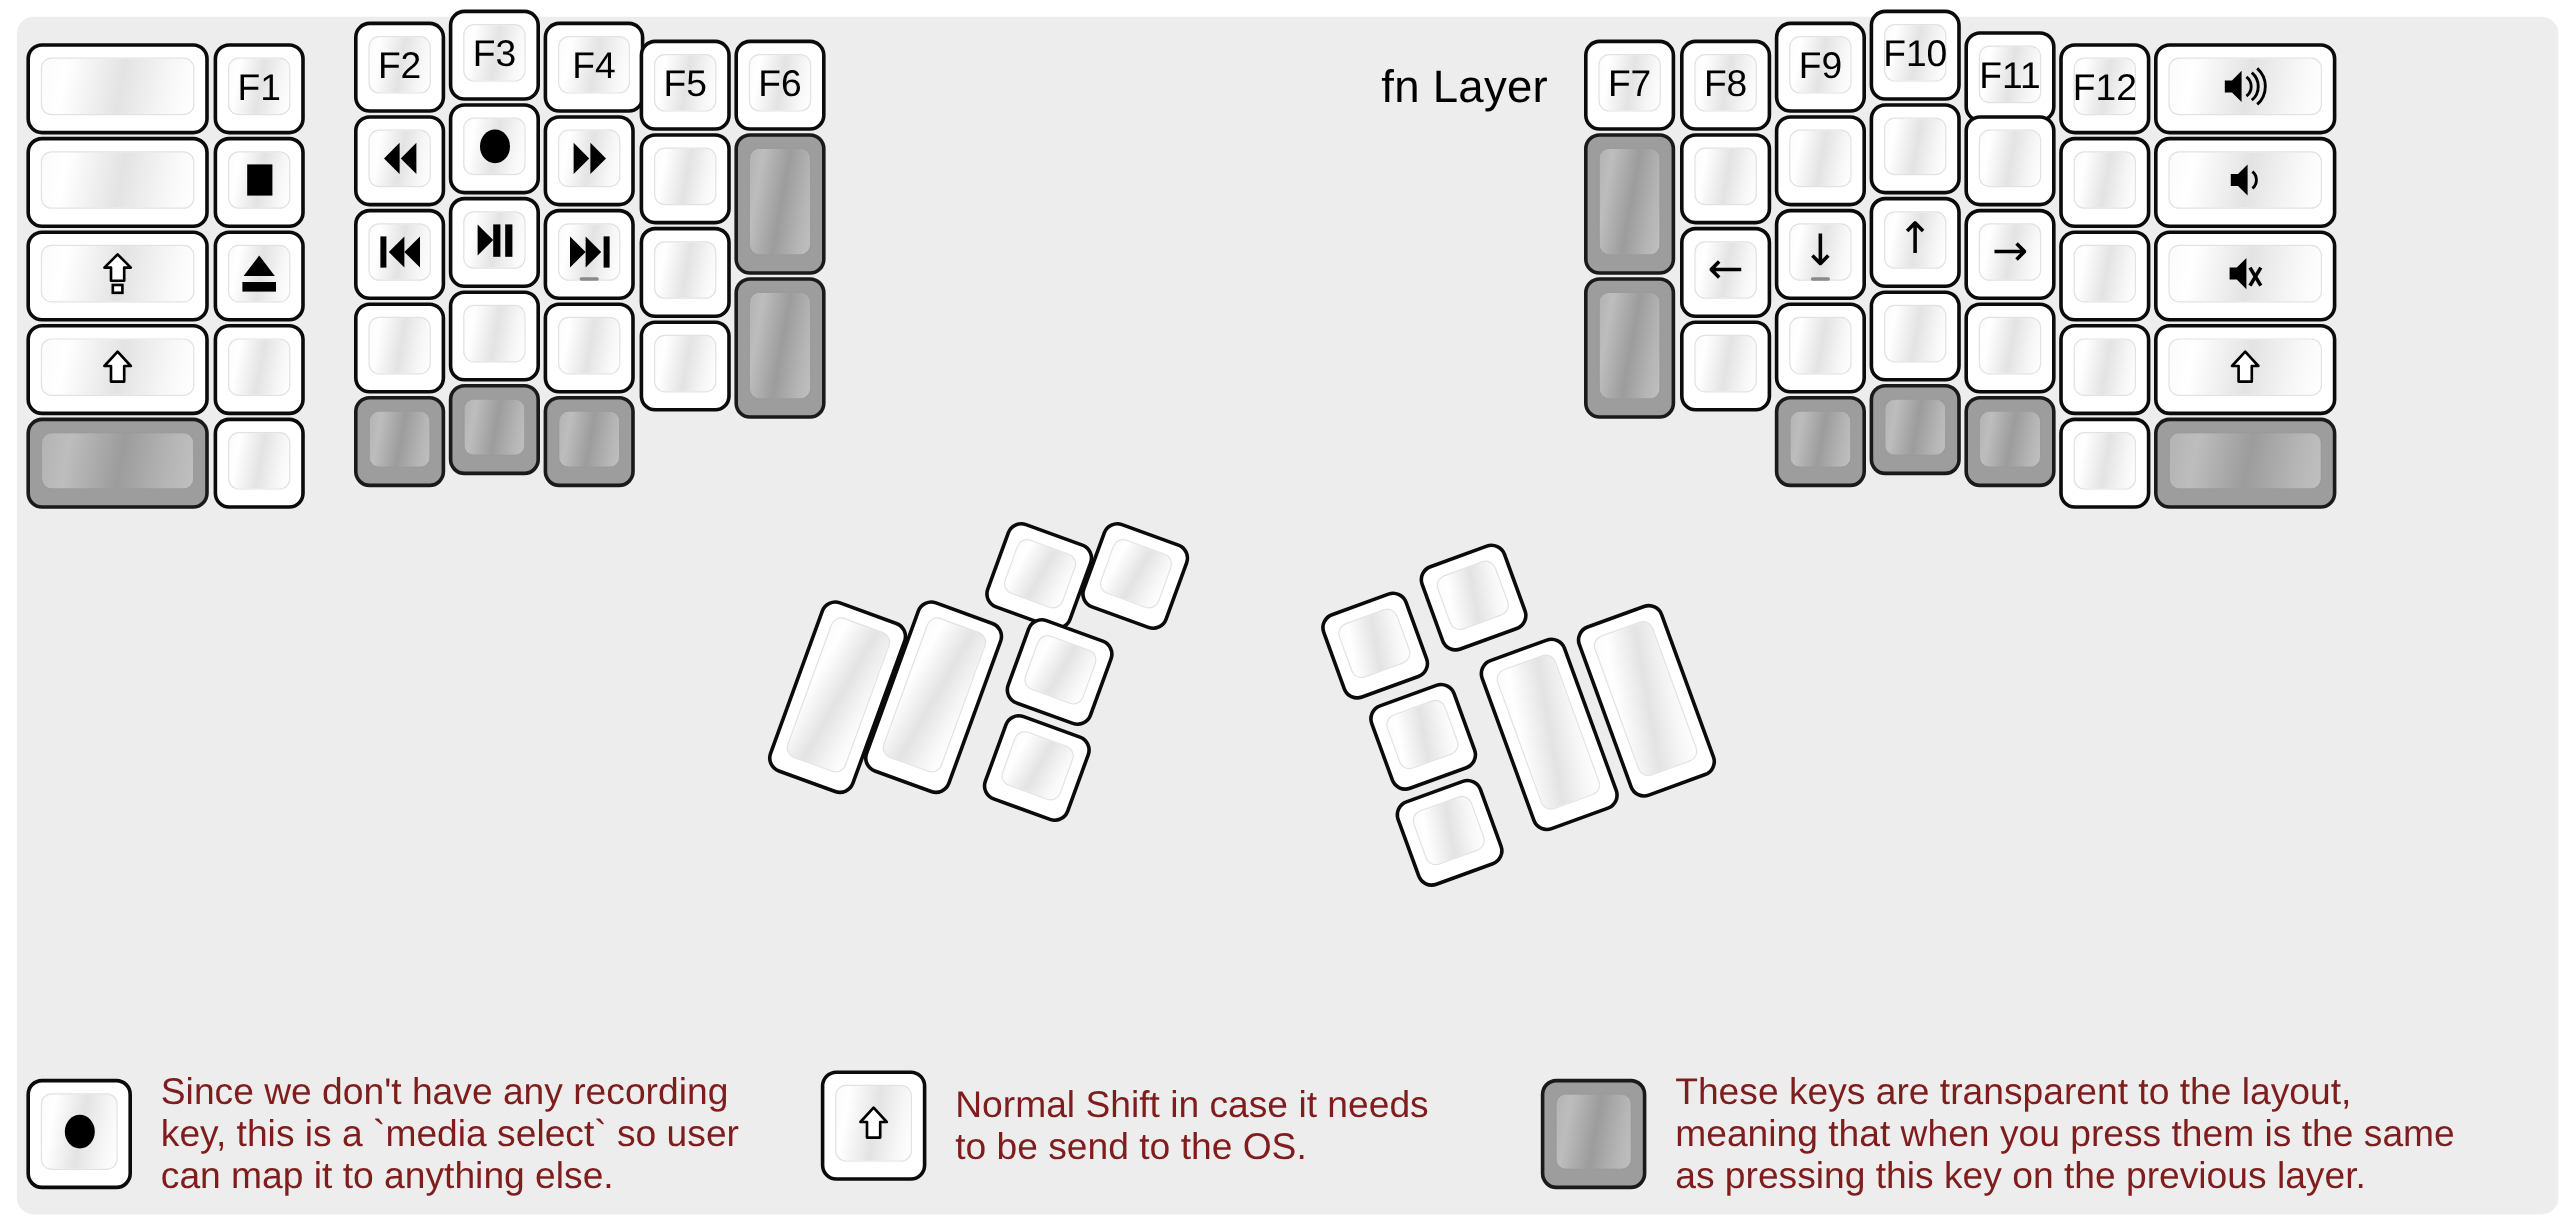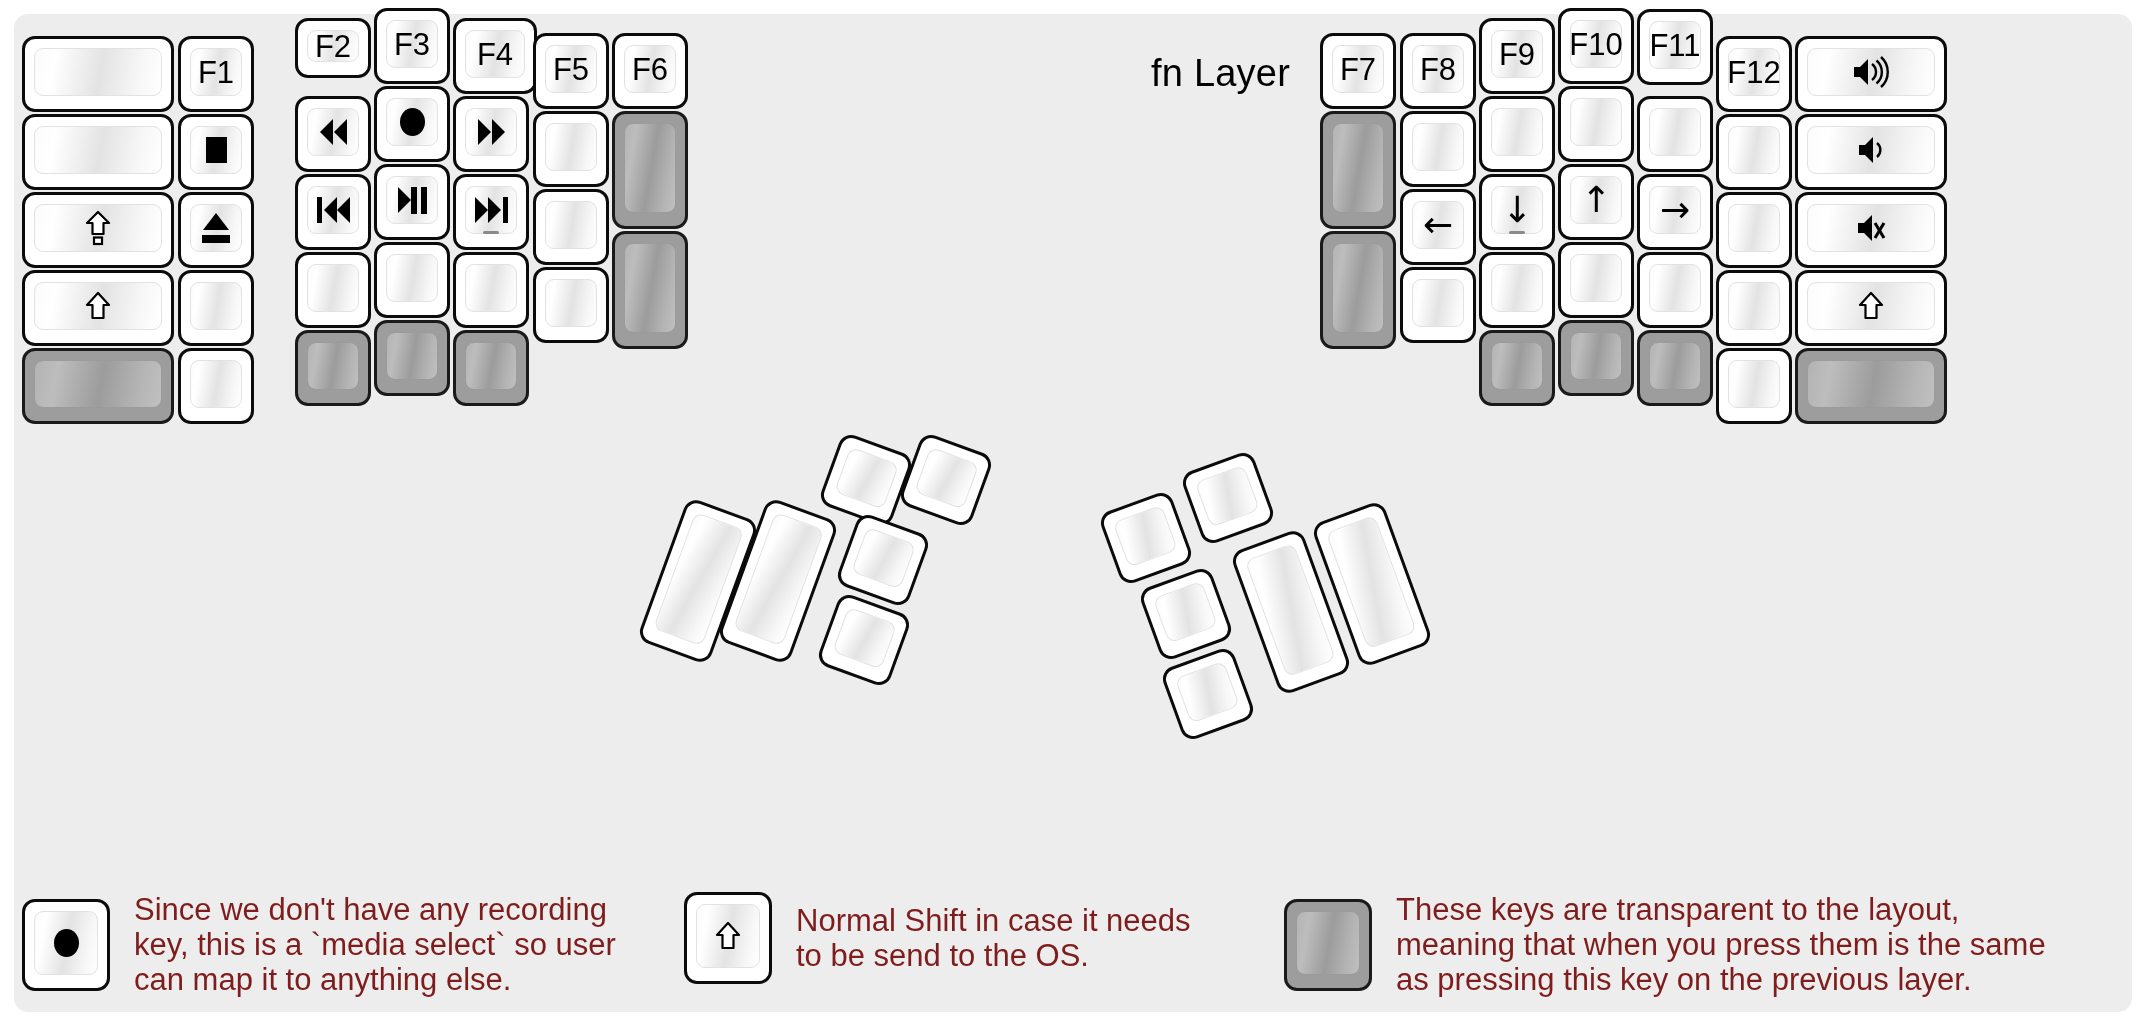--- a/index.html
+++ b/index.html
@@ -193,21 +193,21 @@
             <span class="bar"></span>
           </span>
         </div>
       </div>
       <div class="key" style="left: 178px; top: 270px; width: 76px; height: 76px;">
         <div class="top"></div>
       </div>
       <div class="key" style="left: 178px; top: 348px; width: 76px; height: 76px;">
         <div class="top"></div>
       </div>
-      <div class="key" style="left: 295px; top: 18px; width: 76px; height: 60px;">
+      <div class="key" style="left: 295px; top: 18px; width: 76px; height: 76px;">
         <div class="top">
           <span class="lg fkey">F2</span>
         </div>
       </div>
       <div class="key" style="left: 295px; top: 96px; width: 76px; height: 76px;">
         <div class="top">
           <span class="ico ico-rew">
             <span class="tri-l"></span>
             <span class="tri-l"></span>
           </span>
@@ -368,21 +368,21 @@
         <div class="top">
           <span class="arrowglyph">↑</span>
         </div>
       </div>
       <div class="key" style="left: 1558px; top: 242px; width: 76px; height: 76px;">
         <div class="top"></div>
       </div>
       <div class="key trans" style="left: 1558px; top: 320px; width: 76px; height: 76px;">
         <div class="top"></div>
       </div>
-      <div class="key" style="left: 1637px; top: 9px; width: 76px; height: 76px;">
+      <div class="key" style="left: 1637px; top: 26px; width: 76px; height: 76px;">
         <div class="top">
           <span class="lg fkey">F11</span>
         </div>
       </div>
       <div class="key" style="left: 1637px; top: 96px; width: 76px; height: 76px;">
         <div class="top"></div>
       </div>
       <div class="key" style="left: 1637px; top: 174px; width: 76px; height: 76px;">
         <div class="top">
           <span class="arrowglyph">→</span>

